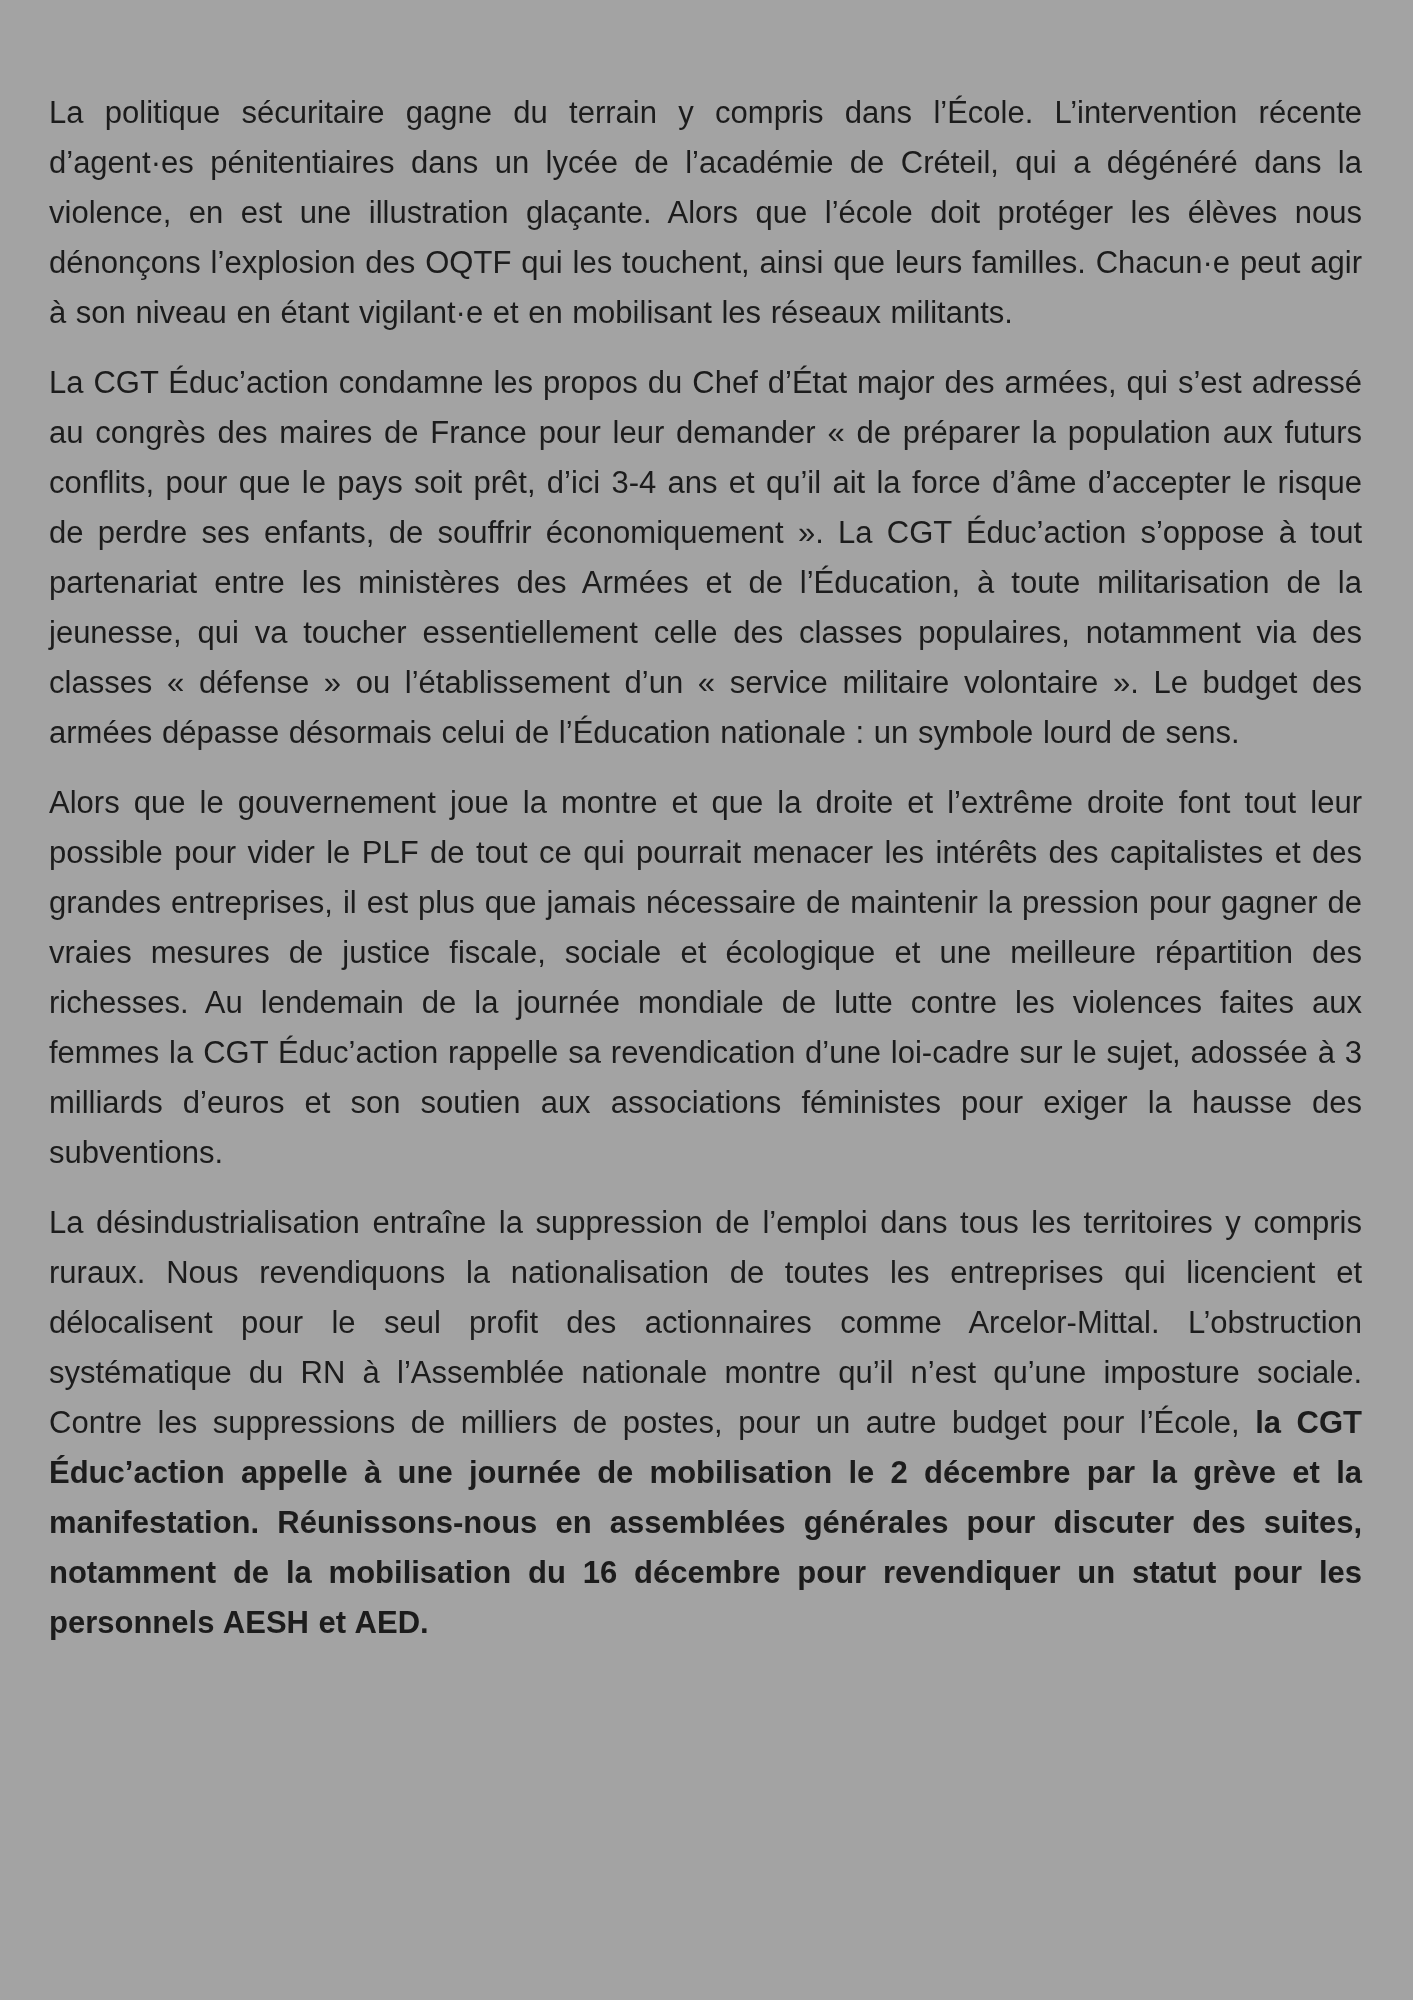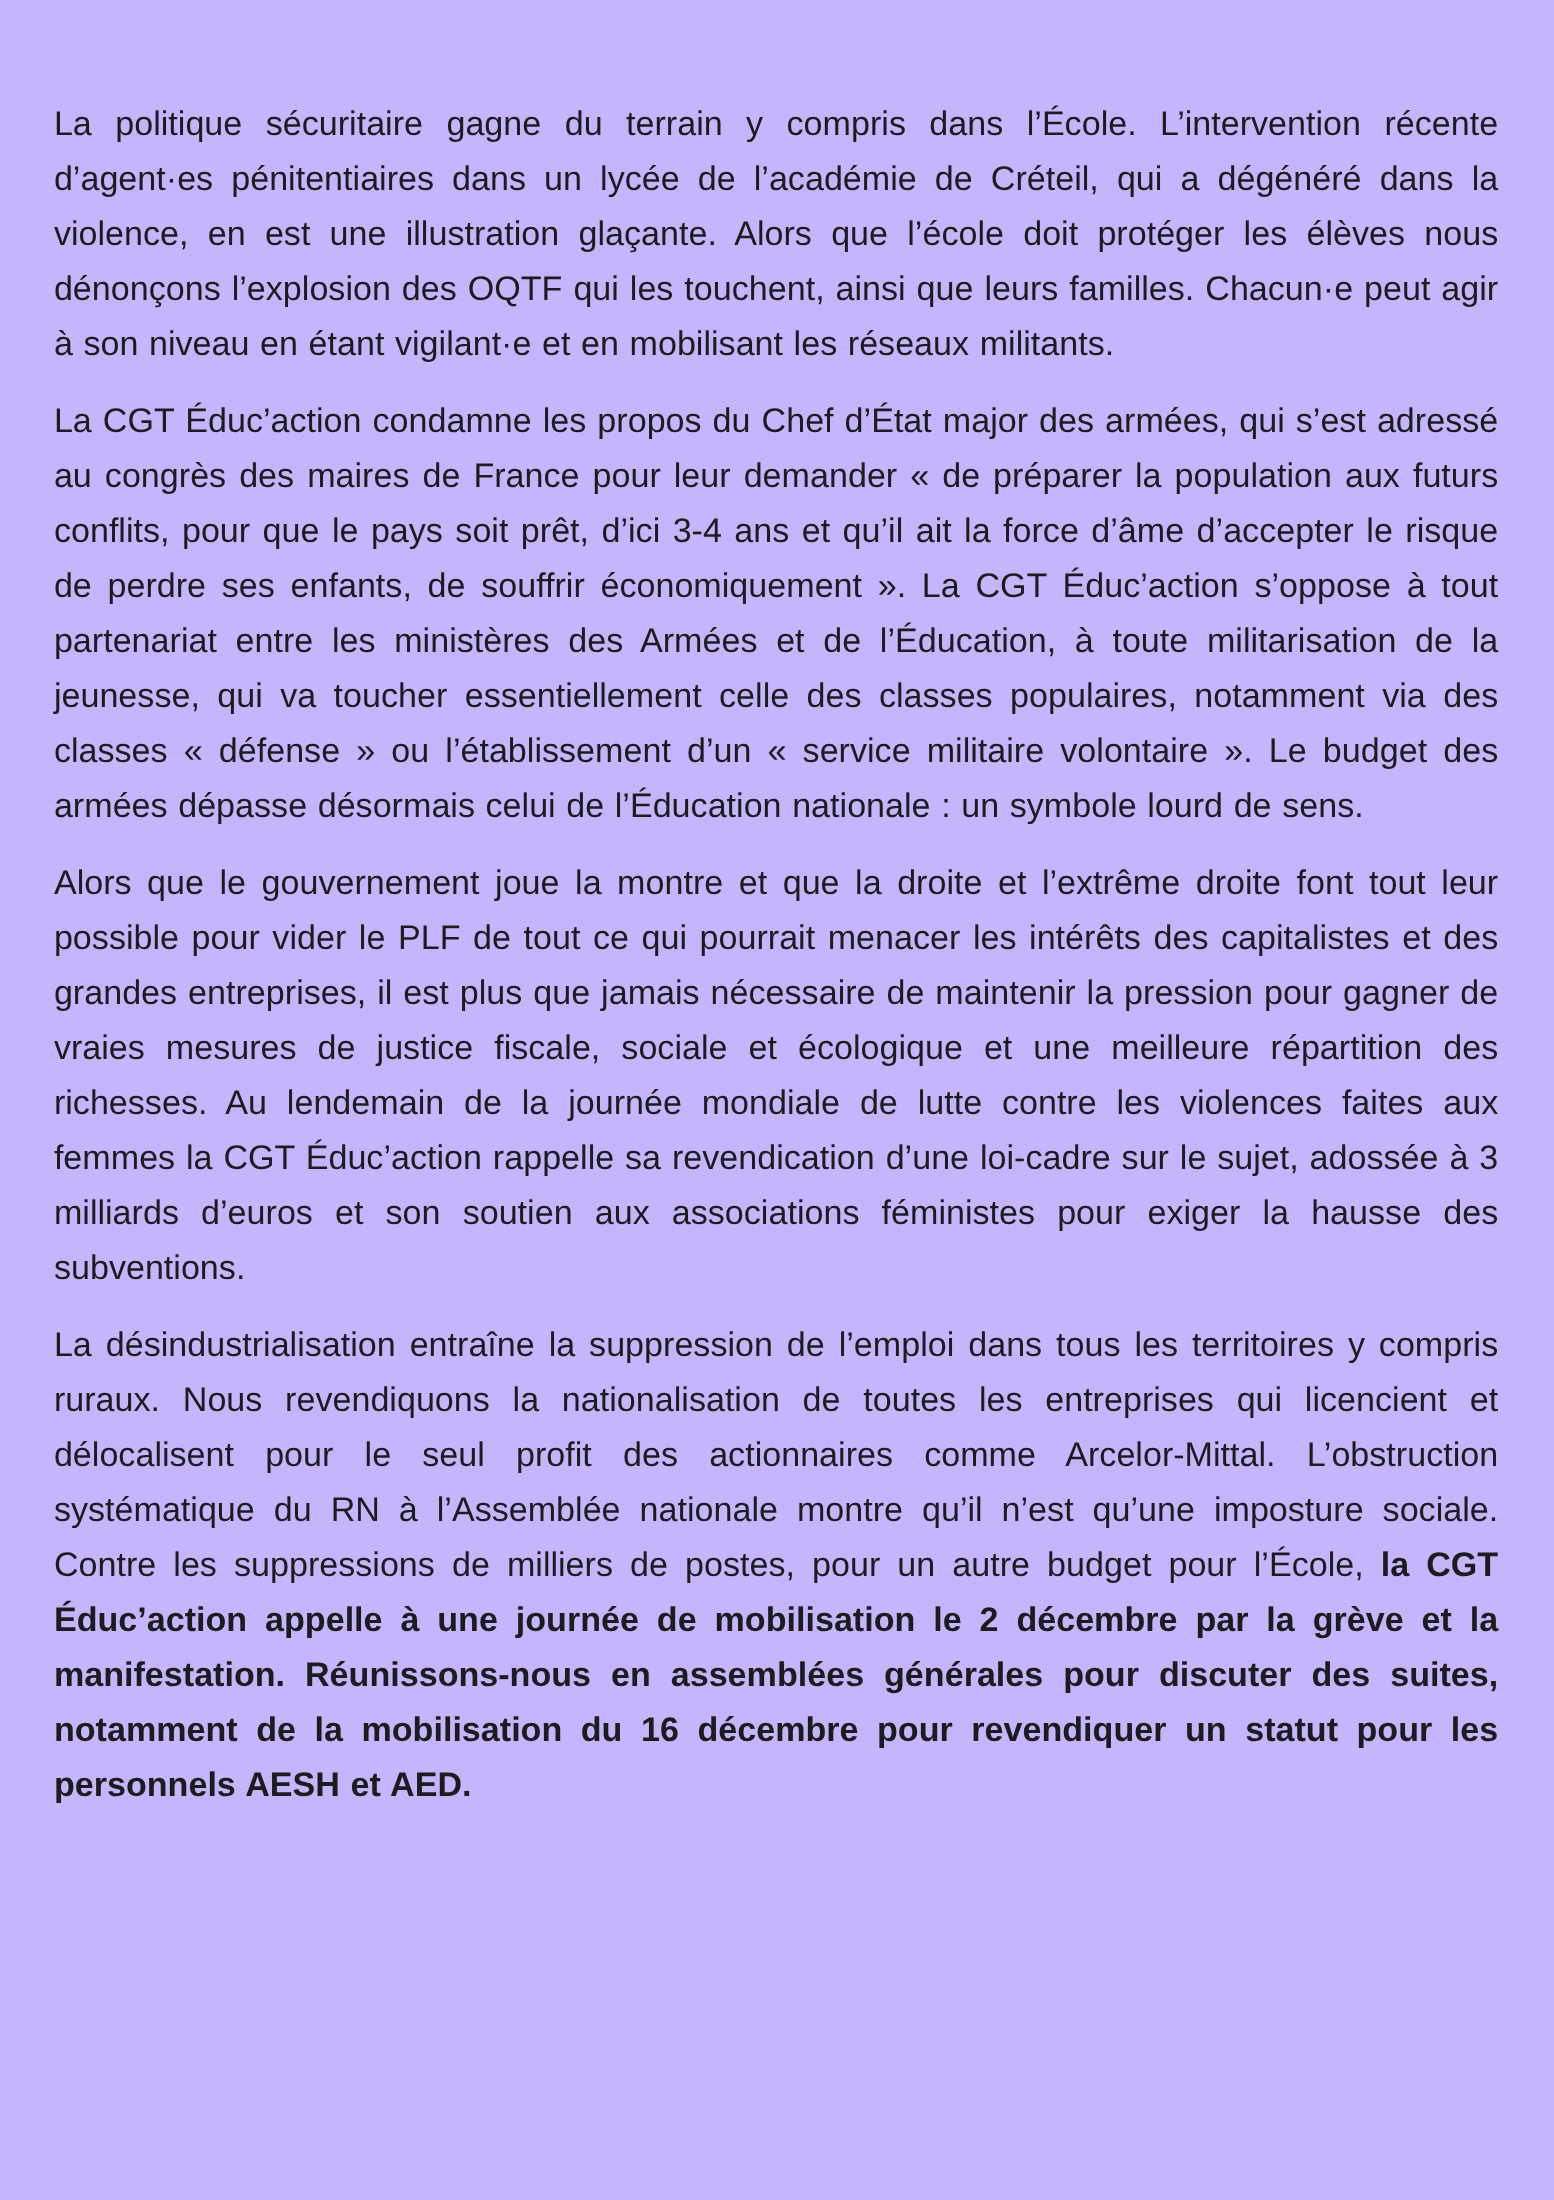--- a/index.html
+++ b/index.html
@@ -10,21 +10,21 @@
   body {
     width: 1413px;
     height: 2000px;
     overflow: hidden;
     font-family: "Liberation Sans", "DejaVu Sans", sans-serif;
   }
   .page {
     box-sizing: border-box;
     width: 1413px;
     height: 2000px;
-    background: #c4b5fd;
+    background: #a3a3a3;
     padding: 88px 51px 60px 49px;
   }
   .page p {
     margin: 0 0 20px 0;
     font-size: 31px;
     line-height: 50px;
     color: #1c1c1c;
     text-align: justify;
     text-justify: inter-word;
     hyphens: none;

